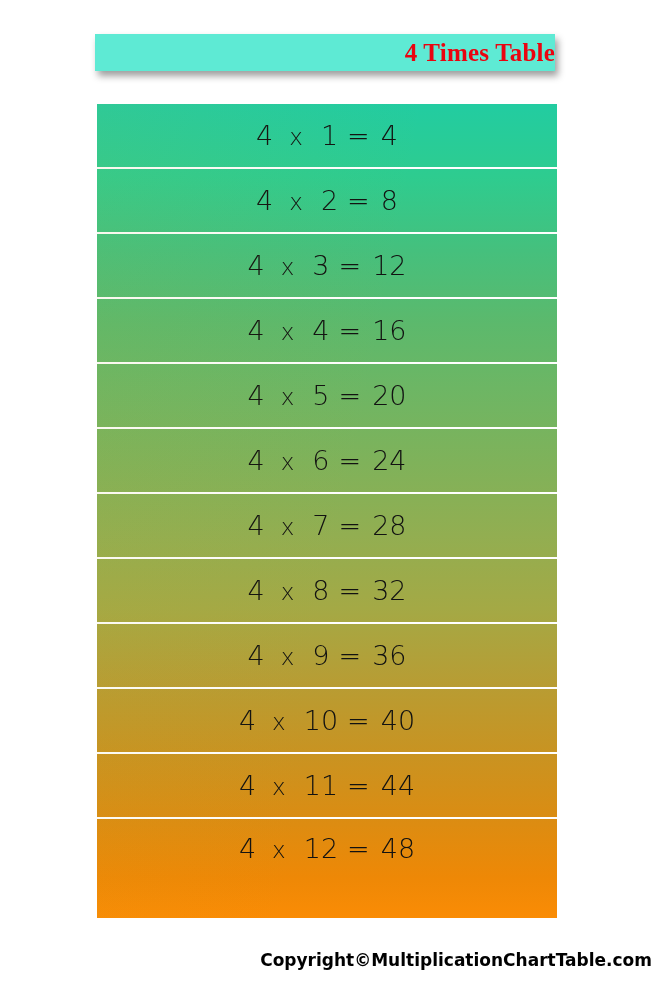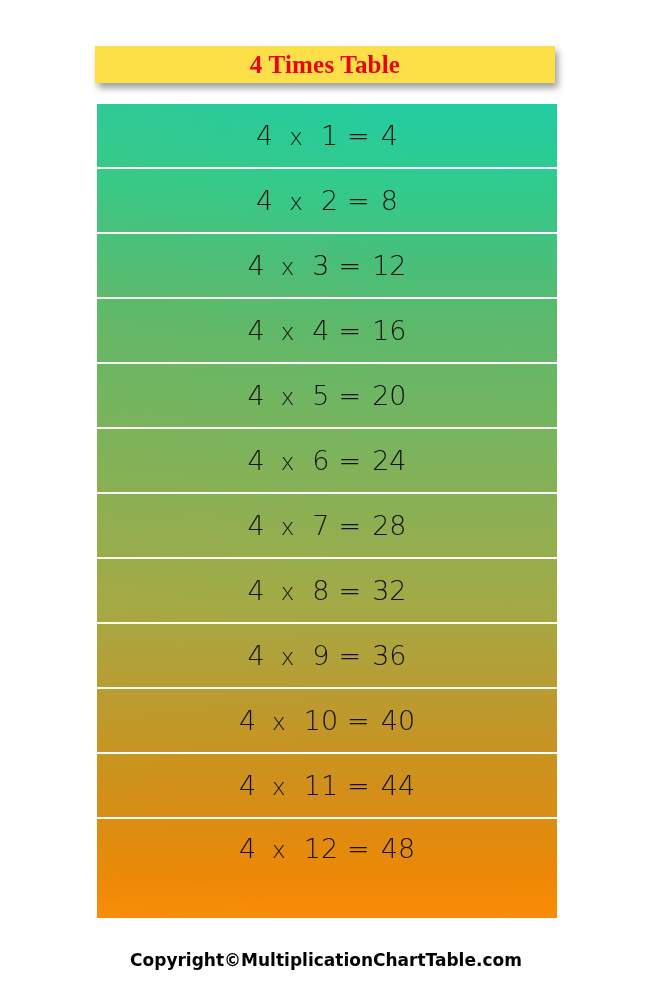--- a/index.html
+++ b/index.html
@@ -20,28 +20,28 @@
     left: 0;
     top: 0;
     width: 652px;
     height: 1000px;
   }
 
   
   #title-bar {
     position: absolute;
     left: 95px;
-    top: 46px;
+    top: 34px;
     width: 460px;
     height: 37px;
-    background: #fde047;
+    background: #5eead4;
     box-shadow: 3px 5px 7px rgba(0,0,0,0.38);
     display: flex;
     align-items: center;
-    justify-content: center;
+    justify-content: flex-end;
   }
   #title-text {
     font-family: "Liberation Serif", serif;
     font-weight: bold;
     font-size: 25px;
     color: #ea0410;
     letter-spacing: 0.2px;
     line-height: 1;
     white-space: nowrap;
   }
@@ -108,21 +108,21 @@
   .eq .b      { margin-left: 18px; }
   .eq .eqs    { margin-left: 9px; }
   .eq .res    { margin-left: 11px; }
 
   
   #footer {
     position: absolute;
     left: 0;
     top: 950px;
     width: 652px;
-    text-align: center;
+    text-align: right;
     font-family: "DejaVu Sans", sans-serif;
     font-weight: bold;
     font-size: 17px;
     color: #000000;
     white-space: nowrap;
   }
 </style>
 </head>
 <body>
 

